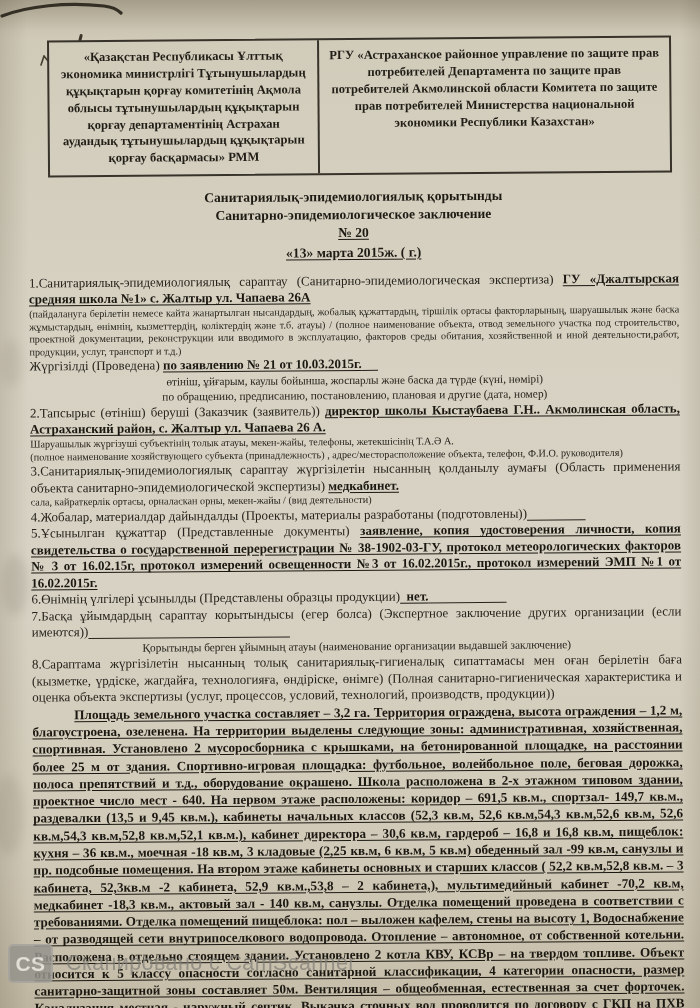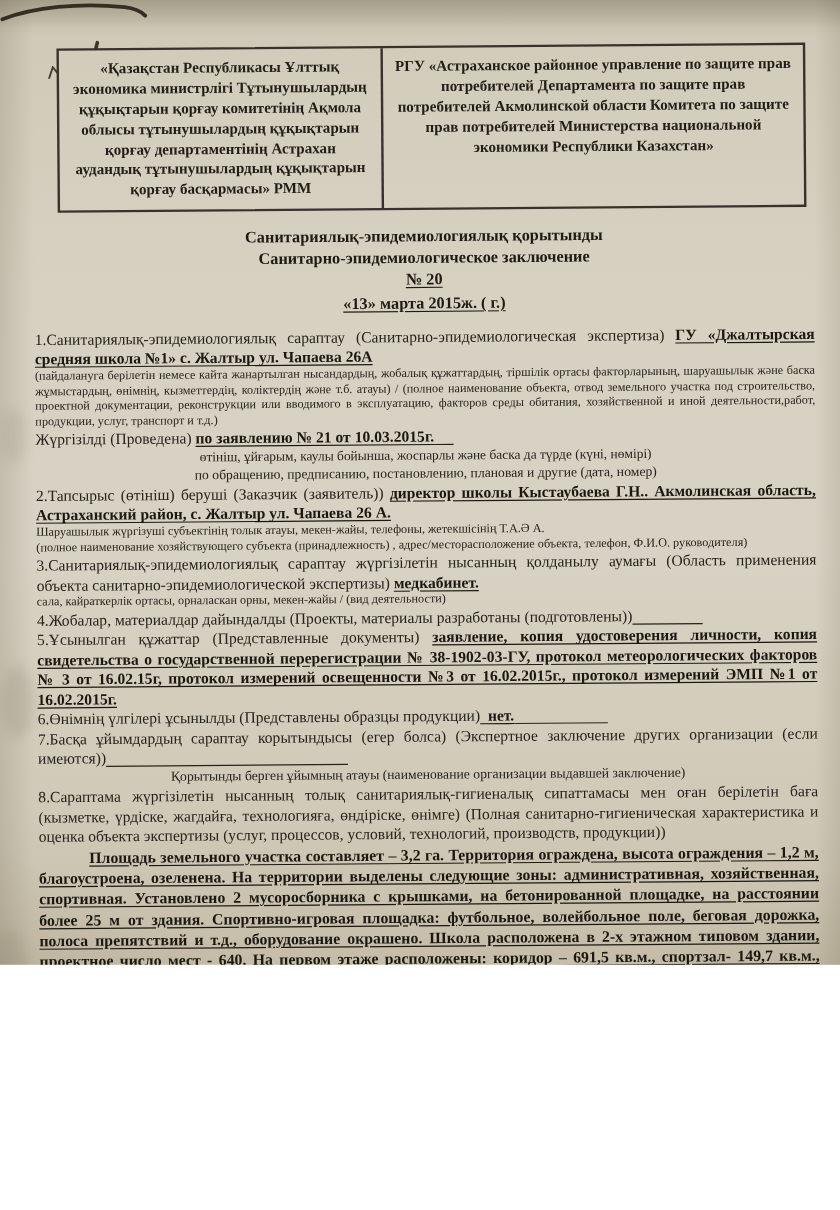--- a/index.html
+++ b/index.html
@@ -1,18 +1,18 @@
 <!DOCTYPE html>
 <html><head>
 <meta charset="utf-8">
 <style>
   html,body{margin:0;padding:0;}
   body{width:700px;height:1008px;overflow:hidden;font-family:"Liberation Serif", serif;}
   .page{
-    position:relative;width:700px;height:804px;overflow:hidden;
+    position:relative;width:700px;height:1008px;overflow:hidden;
     background:
       radial-gradient(130% 95% at 52% 42%, rgba(0,0,0,0) 62%, rgba(72,60,36,0.16) 88%, rgba(60,48,26,0.30) 100%),
       linear-gradient(180deg, #bfb8a4 0%, #d0cab8 4%, #d6d1c1 30%, #d7d2c3 58%, #d0c9b7 85%, #c5bda8 100%);
     color:#26231c;
   }
   .edge-shade{position:absolute;inset:0;pointer-events:none;
     background:
       linear-gradient(90deg, rgba(70,60,38,0.14) 0%, rgba(0,0,0,0) 4%),
       linear-gradient(270deg, rgba(70,60,38,0.12) 0%, rgba(0,0,0,0) 3%),
       linear-gradient(180deg, rgba(60,50,30,0.20) 0%, rgba(0,0,0,0) 3%);

